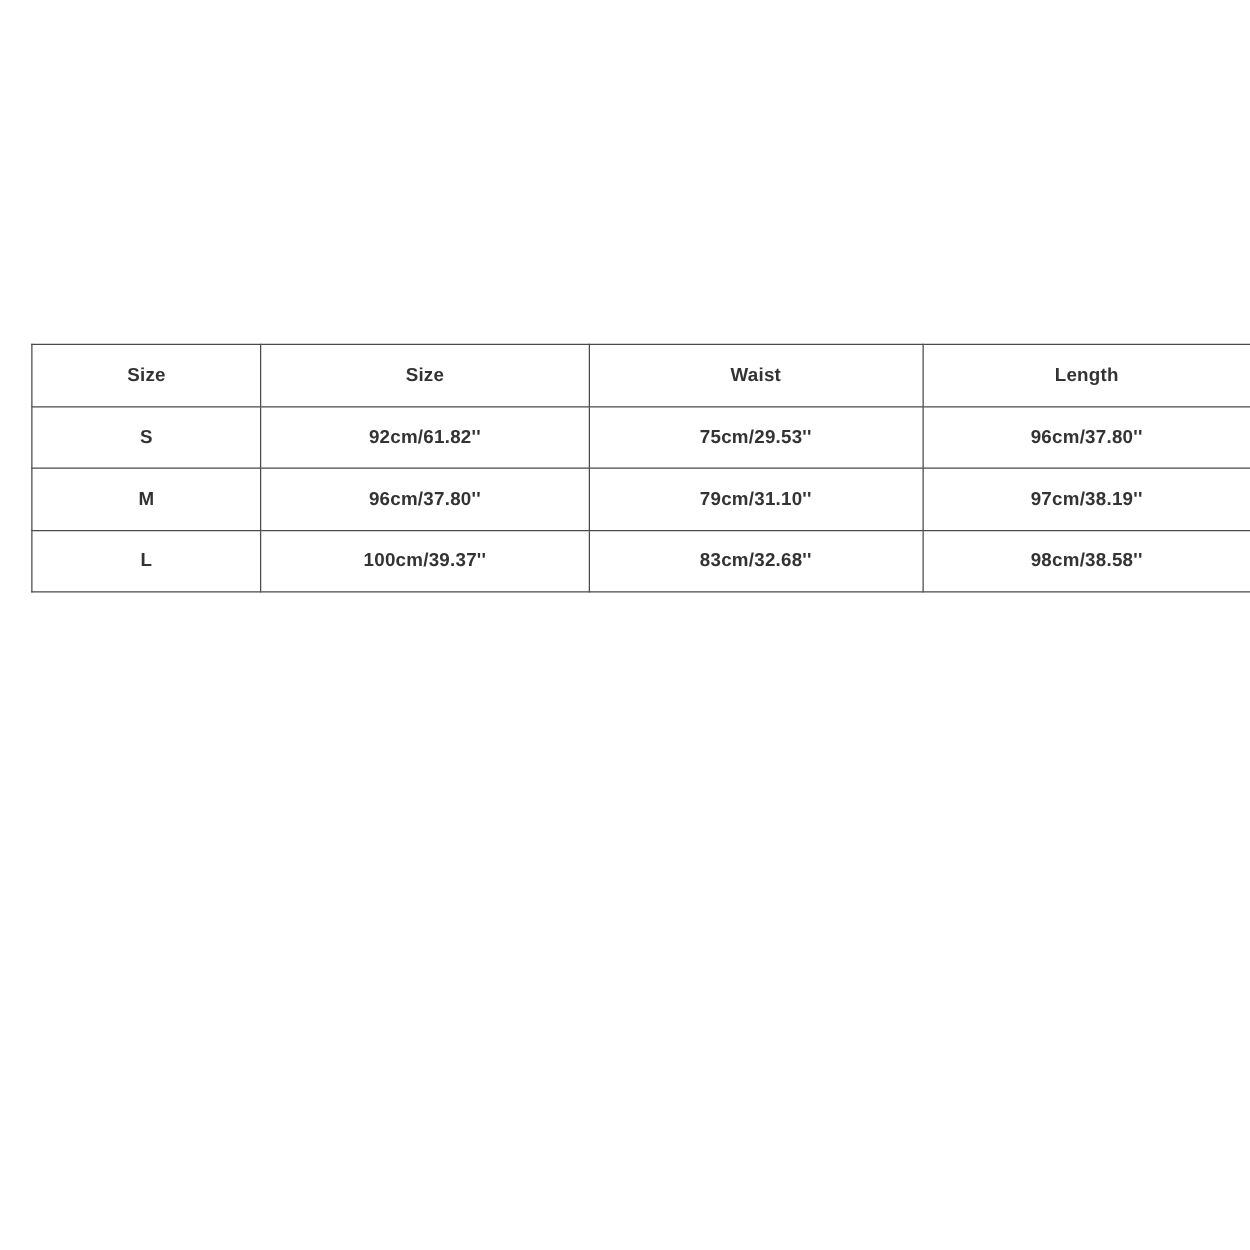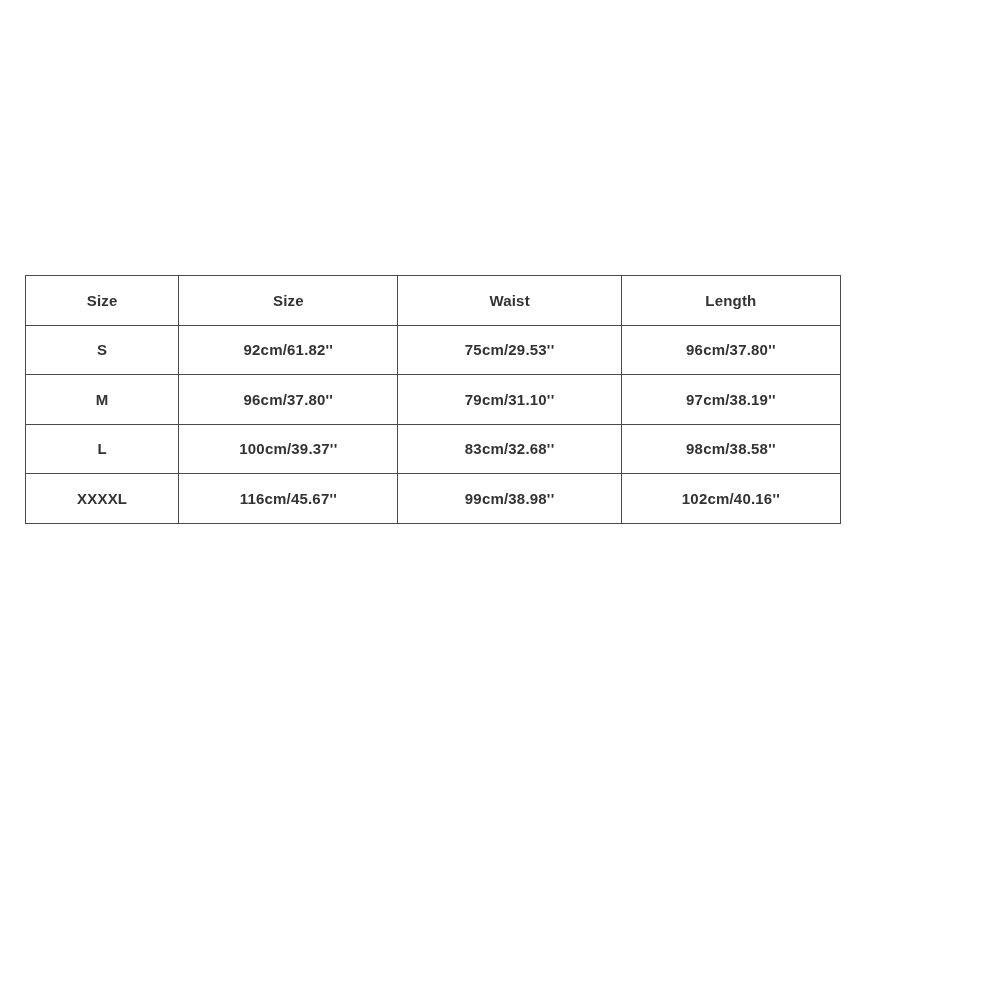--- a/index.html
+++ b/index.html
@@ -14,21 +14,21 @@
     position: relative;
     width: 1000px;
     height: 1000px;
     background: #ffffff;
     overflow: hidden;
   }
   .table-wrap {
     position: absolute;
     left: 25px;
     top: 275px;
-    width: 816px;
+    width: 976px;
   }
   table.size-chart {
     width: 100%;
     border-collapse: collapse;
     table-layout: fixed;
   }
   table.size-chart th,
   table.size-chart td {
     border: 1.5px solid #4a4a4a;
     height: 48.5px;
@@ -80,22 +80,16 @@
             <td>96cm/37.80''</td>
             <td>79cm/31.10''</td>
             <td>97cm/38.19''</td>
           </tr>
           <tr>
             <td>L</td>
             <td>100cm/39.37''</td>
             <td>83cm/32.68''</td>
             <td>98cm/38.58''</td>
           </tr>
-          <tr>
-            <td>XXXXL</td>
-            <td>116cm/45.67''</td>
-            <td>99cm/38.98''</td>
-            <td>102cm/40.16''</td>
-          </tr>
         </tbody>
     </table>
   </div>
 </div>
 
 </body></html>

